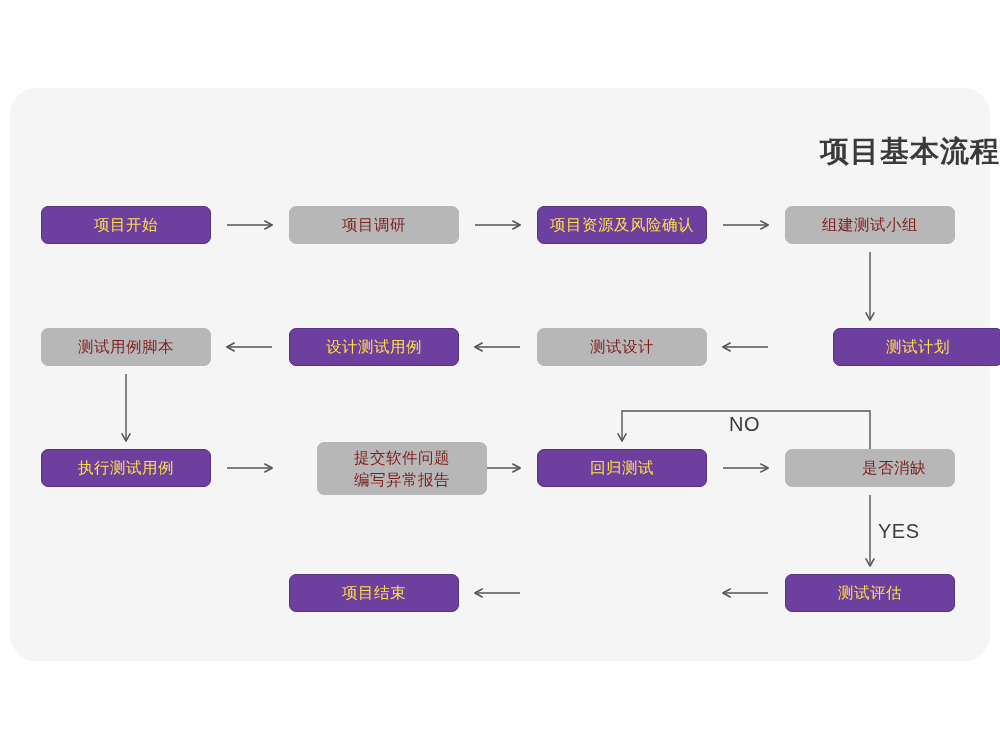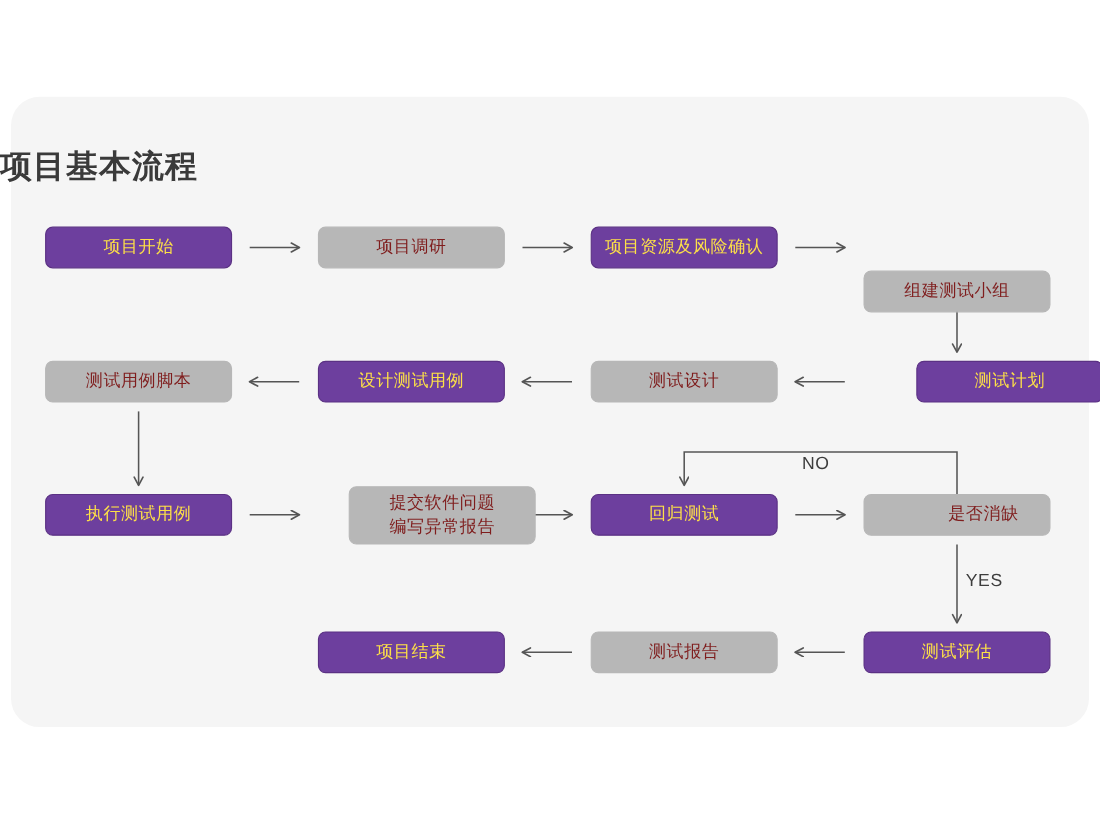--- a/index.html
+++ b/index.html
@@ -26,21 +26,21 @@
     width: 980px;
     height: 573px;
     background: #f5f5f5;
     border-radius: 26px;
   }
   #title {
     position: absolute;
     left: 0;
     top: 132px;
     width: 1000px;
-    text-align: left;
+    text-align: right;
     font-size: 29px;
     font-weight: 700;
     color: #3a3a3a;
     letter-spacing: 1px;
   }
   .node {
     position: absolute;
     box-sizing: border-box;
     border-radius: 7px;
     display: flex;
@@ -65,21 +65,21 @@
   svg.links {
     position: absolute;
     left: 0;
     top: 0;
     width: 1000px;
     height: 750px;
     pointer-events: none;
   }
   .edge-label {
     position: absolute;
-    font-size: 16px;
+    font-size: 20px;
     color: #3d3d3d;
     letter-spacing: 0.5px;
     user-select: none;
   }
 </style>
 </head>
 <body>
 
 <div id="canvas">
 
@@ -116,33 +116,32 @@
       <line x1="870" y1="495" x2="870" y2="566"></line>
 
       <line x1="768" y1="593" x2="723" y2="593"></line>
       <line x1="520" y1="593" x2="475" y2="593"></line>
     </g>
   </svg>
 
   <div class="node purple" style="left:41px;top:206px;width:170px;height:38px;">项目开始</div>
   <div class="node gray" style="left:289px;top:206px;width:170px;height:38px;">项目调研</div>
   <div class="node purple" style="left:537px;top:206px;width:170px;height:38px;">项目资源及风险确认</div>
-  <div class="node gray" style="left:785px;top:206px;width:170px;height:38px;margin-top:40px;">组建测试小组</div>
+  <div class="node gray" style="left:785px;top:206px;width:170px;height:38px;">组建测试小组</div>
 
   <div class="node gray" style="left:41px;top:328px;width:170px;height:38px;">测试用例脚本</div>
   <div class="node purple" style="left:289px;top:328px;width:170px;height:38px;">设计测试用例</div>
   <div class="node gray" style="left:537px;top:328px;width:170px;height:38px;">测试设计</div>
   <div class="node purple" style="left:785px;top:328px;width:170px;height:38px;margin-left:48px;">测试计划</div>
 
   <div class="node purple" style="left:41px;top:449px;width:170px;height:38px;">执行测试用例</div>
   <div class="node gray" style="left:289px;top:442px;width:170px;height:53px;white-space:pre-line;margin-left:28px;">提交软件问题
 编写异常报告</div>
   <div class="node purple" style="left:537px;top:449px;width:170px;height:38px;">回归测试</div>
   <div class="node gray" style="left:785px;top:449px;width:170px;height:38px;padding-left:48px;">是否消缺</div>
 
   <div class="node purple" style="left:289px;top:574px;width:170px;height:38px;">项目结束</div>
-  <div class="node gray" style="left:537px;top:574px;width:170px;height:38px;">测试报告</div>
   <div class="node purple" style="left:785px;top:574px;width:170px;height:38px;">测试评估</div>
 
   <div class="edge-label" style="left:729px;top:413px;">NO</div>
   <div class="edge-label" style="left:878px;top:520px;">YES</div>
 
 </div>
 
 </body></html>

